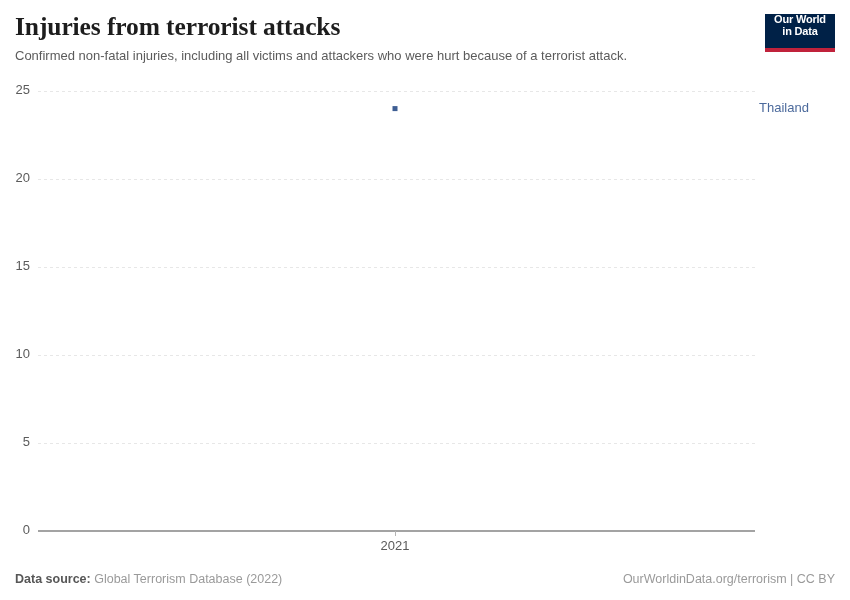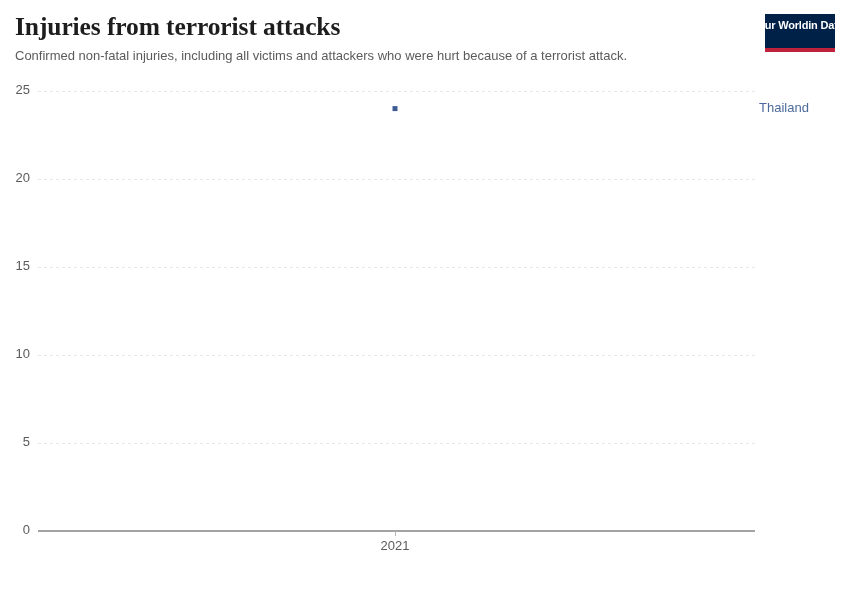--- a/index.html
+++ b/index.html
@@ -52,21 +52,21 @@
   .owid-logo {
     position: absolute;
     right: 15px;
     top: 14px;
     width: 70px;
     height: 38px;
     background: #002147;
     box-sizing: border-box;
     border-bottom: 4px solid #c0223b;
     display: flex;
-    flex-direction: row;
+    flex-direction: column;
     align-items: center;
     justify-content: center;
     padding-bottom: 12px;
   }
   .owid-logo span {
     display: block;
     color: #ffffff;
     font-family: "Liberation Sans", sans-serif;
     font-size: 11px;
     font-weight: bold;
@@ -190,14 +190,21 @@
         </g>
       <g id="points">
           <rect x="392.5" y="106.10000000000002" width="5" height="5" fill="#3e5e93"></rect>
         </g>
       <g id="serieslabels">
           <text x="759" y="108.60000000000002" class="series-label" fill="#4c6a9c">Thailand</text>
         </g>
     </svg>
   </div>
 
+  <div class="footer">
+    <div class="footer-left">
+      <span class="src-key">Data source:</span>
+      <span>Global Terrorism Database (2022)</span>
+    </div>
+    <div class="footer-right">OurWorldinData.org/terrorism | CC BY</div>
+  </div>
 
 </div>
 
 </body></html>

